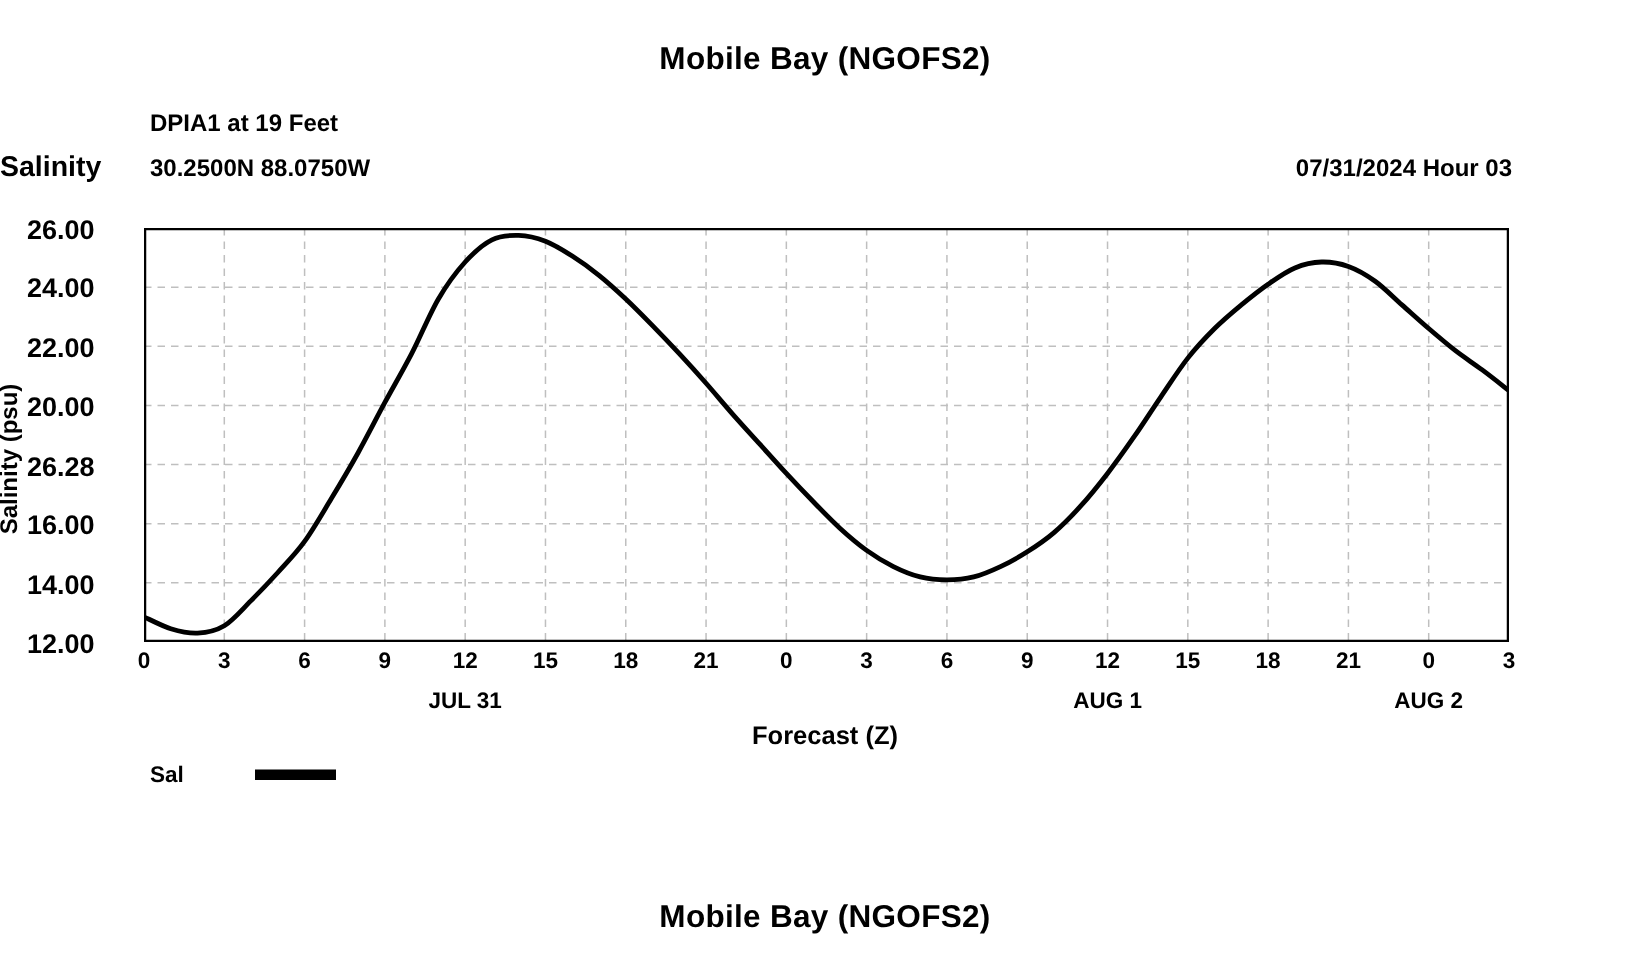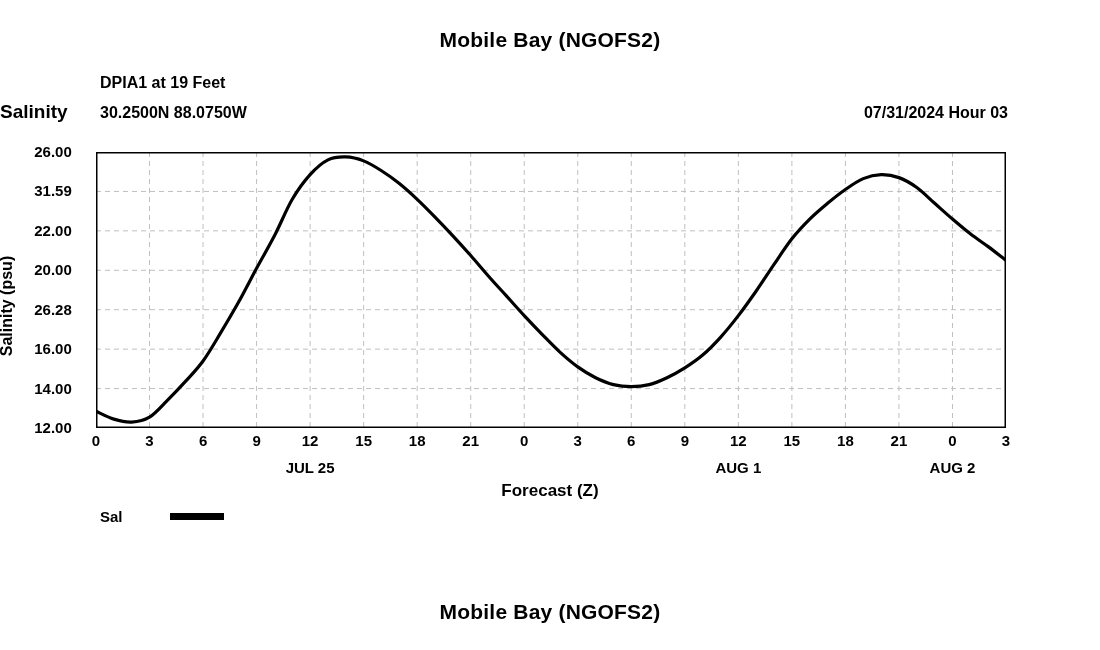--- a/index.html
+++ b/index.html
@@ -88,22 +88,22 @@
     text-align: center;
     font-size: 16px;
     font-weight: bold;
     transform: rotate(-90deg);
     transform-origin: 110px 110px;
   }
 
   .ytick {
     position: absolute;
     width: 70px;
-    text-align: center;
-    font-size: 15px;
+    text-align: left;
+    font-size: 18px;
     font-weight: bold;
   }
 
   .xtick {
     position: absolute;
     width: 40px;
     text-align: center;
     font-size: 15px;
     font-weight: bold;
     top: 432px;
@@ -159,21 +159,21 @@
 
 <div class="ylabel">Salinity (psu)</div>
 
 <div id="ytick-container">
     <div class="ytick" style="left: 18px; top: 419px;">12.00</div>
     <div class="ytick" style="left: 18px; top: 379.571px;">14.00</div>
     <div class="ytick" style="left: 18px; top: 340.143px;">16.00</div>
     <div class="ytick" style="left: 18px; top: 300.714px;">26.28</div>
     <div class="ytick" style="left: 18px; top: 261.286px;">20.00</div>
     <div class="ytick" style="left: 18px; top: 221.857px;">22.00</div>
-    <div class="ytick" style="left: 18px; top: 182.429px;">31.59</div>
+    <div class="ytick" style="left: 18px; top: 182.429px;">24.00</div>
     <div class="ytick" style="left: 18px; top: 143px;">26.00</div>
   </div>
 <div id="xtick-container">
     <div class="xtick" style="left: 76px;">0</div>
     <div class="xtick" style="left: 129.529px;">3</div>
     <div class="xtick" style="left: 183.059px;">6</div>
     <div class="xtick" style="left: 236.588px;">9</div>
     <div class="xtick" style="left: 290.118px;">12</div>
     <div class="xtick" style="left: 343.647px;">15</div>
     <div class="xtick" style="left: 397.176px;">18</div>
@@ -183,21 +183,21 @@
     <div class="xtick" style="left: 611.294px;">6</div>
     <div class="xtick" style="left: 664.824px;">9</div>
     <div class="xtick" style="left: 718.353px;">12</div>
     <div class="xtick" style="left: 771.882px;">15</div>
     <div class="xtick" style="left: 825.412px;">18</div>
     <div class="xtick" style="left: 878.941px;">21</div>
     <div class="xtick" style="left: 932.471px;">0</div>
     <div class="xtick" style="left: 986px;">3</div>
   </div>
 <div id="daylabel-container">
-    <div class="daylabel" style="left: 250.118px;">JUL 25</div>
+    <div class="daylabel" style="left: 250.118px;">JUL 31</div>
     <div class="daylabel" style="left: 678.353px;">AUG 1</div>
     <div class="daylabel" style="left: 892.471px;">AUG 2</div>
   </div>
 
 <div class="plot-wrap">
   <svg class="plot-svg" id="plot-svg" width="910" height="276" viewBox="0 0 910 276">
       <line x1="53.529411764705884" y1="0" x2="53.529411764705884" y2="276" stroke="#bfbfbf" stroke-width="1" stroke-dasharray="5,4"></line>
       <line x1="107.05882352941177" y1="0" x2="107.05882352941177" y2="276" stroke="#bfbfbf" stroke-width="1" stroke-dasharray="5,4"></line>
       <line x1="160.58823529411765" y1="0" x2="160.58823529411765" y2="276" stroke="#bfbfbf" stroke-width="1" stroke-dasharray="5,4"></line>
       <line x1="214.11764705882354" y1="0" x2="214.11764705882354" y2="276" stroke="#bfbfbf" stroke-width="1" stroke-dasharray="5,4"></line>

